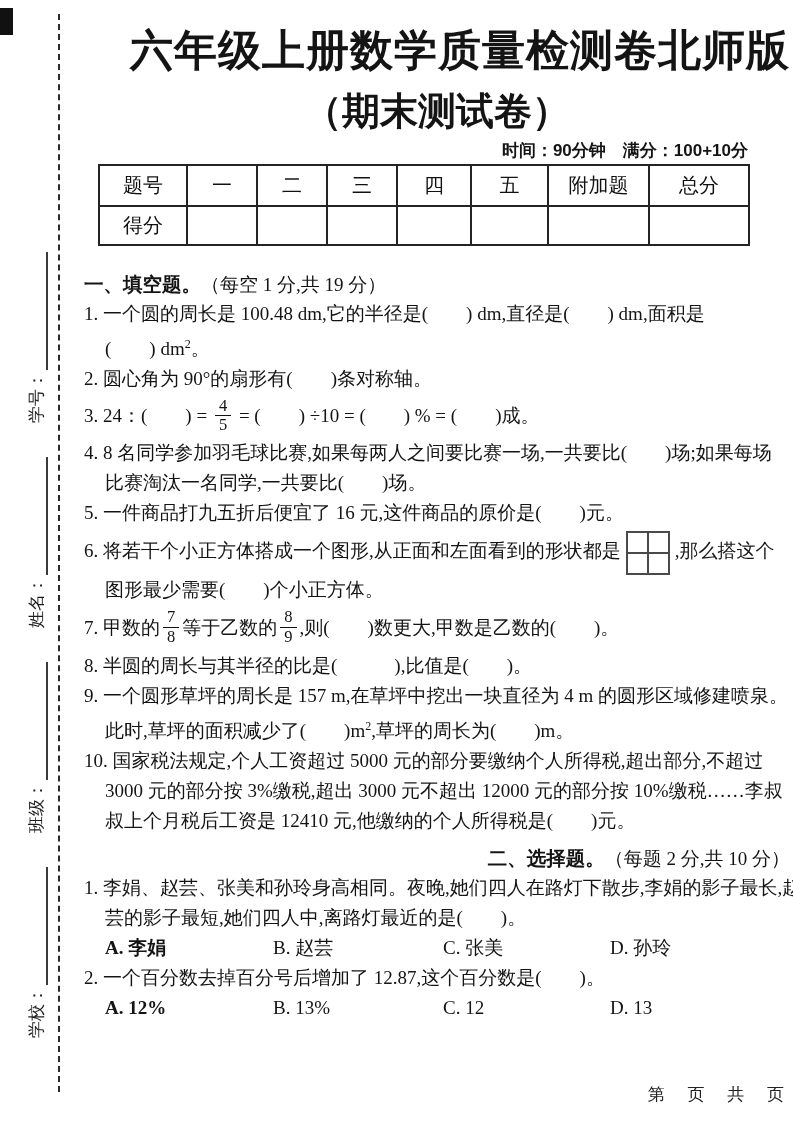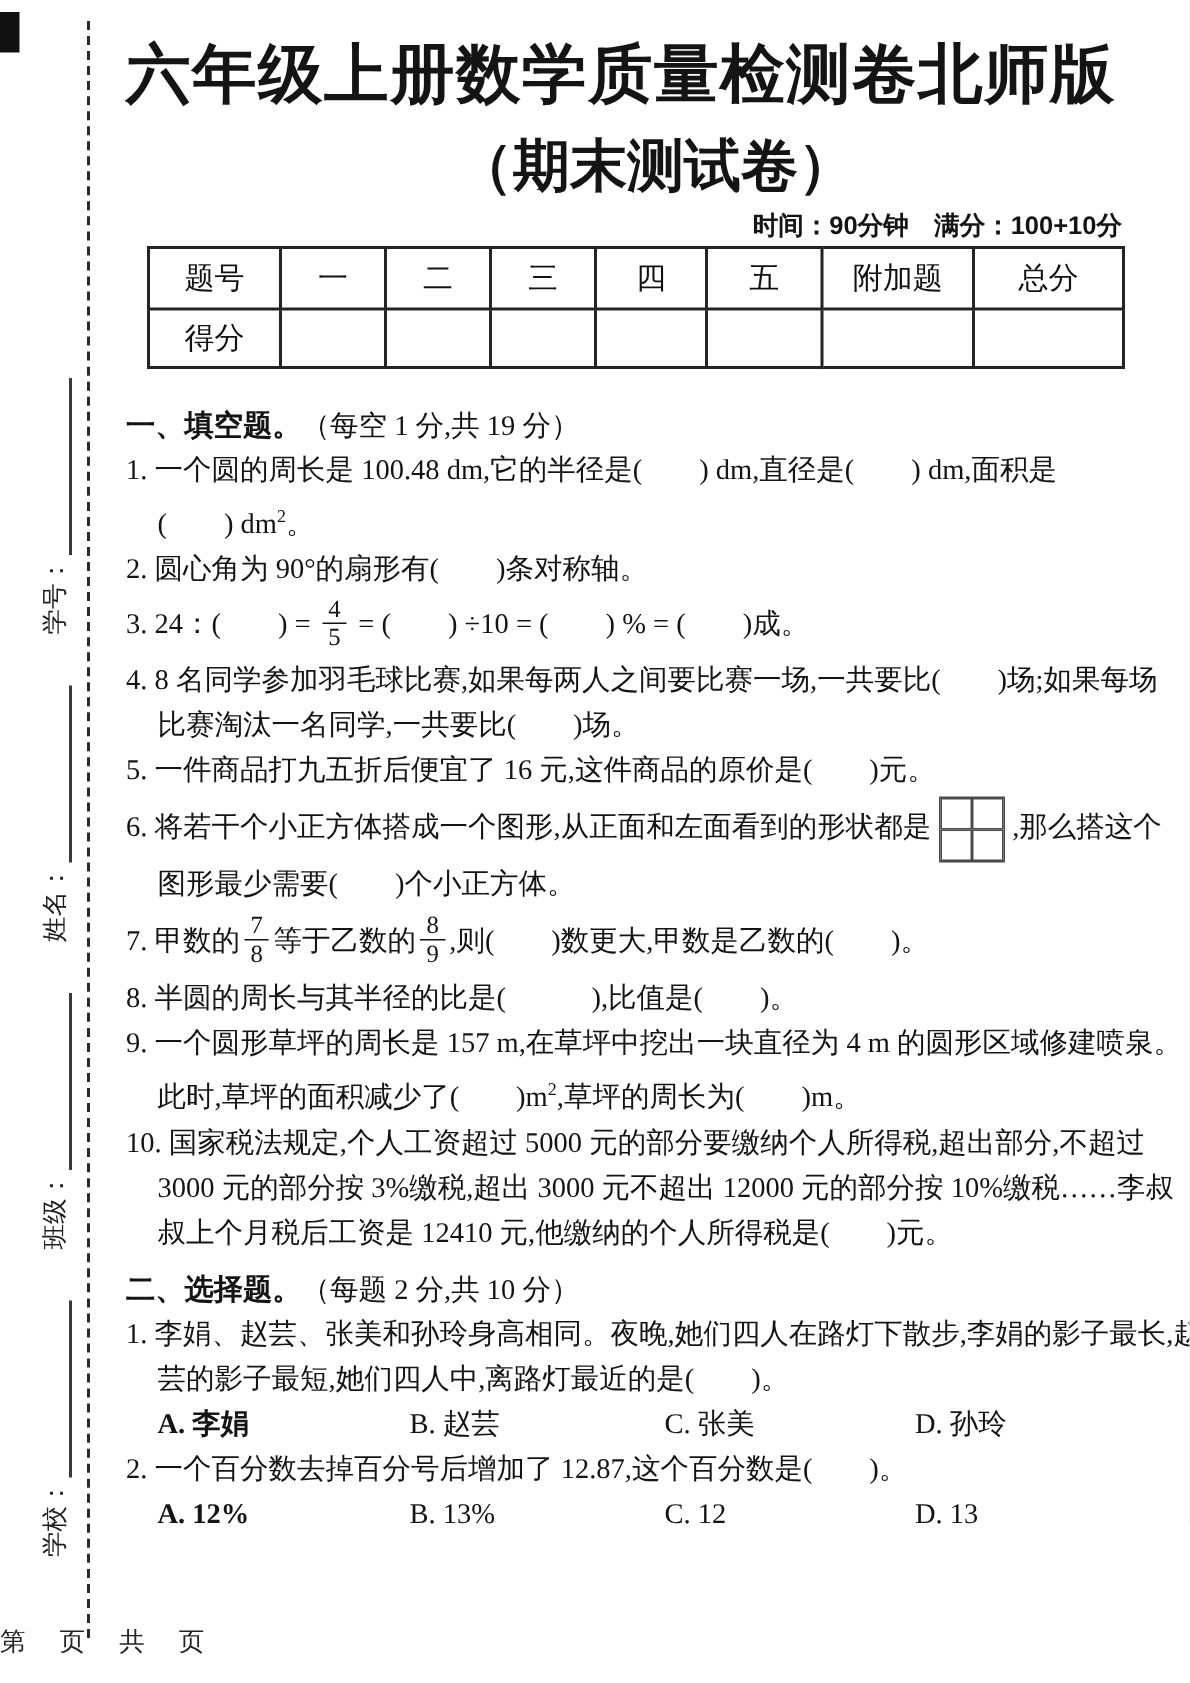--- a/index.html
+++ b/index.html
@@ -17,21 +17,21 @@
     transform:rotate(-90deg); transform-origin:0 0;
     display:flex; align-items:center; gap:34px;
     font-size:17px; color:#1c1c1c; white-space:nowrap;
   }
   .sidebar .field{display:flex; align-items:flex-end; gap:2px;}
   .blank-line{display:inline-block; width:118px; height:14px; border-bottom:2px solid #3a3a3a;}
 
   .content{position:absolute; left:84px; top:0; width:706px;}
 
   .title{
-    text-align:left; font-family:"Liberation Sans", sans-serif; font-weight:bold;
+    text-align:right; font-family:"Liberation Sans", sans-serif; font-weight:bold;
     font-size:43px; line-height:50px; margin-top:25px; letter-spacing:1px; white-space:nowrap;
   }
   .subtitle{
     text-align:center; font-family:"Liberation Sans", sans-serif; font-weight:bold;
     font-size:38px; line-height:46px; margin-top:13px; white-space:nowrap;
   }
   .info{
     width:664px; text-align:right; margin-top:7px;
     font-family:"Liberation Sans", sans-serif; font-weight:bold; font-size:17px; line-height:20px;
     white-space:nowrap;
@@ -66,21 +66,21 @@
     border:1.5px solid #4a4a4a; margin:0 5px; vertical-align:middle;
   }
   .grid2x2 .cell{border:1px solid #4a4a4a;}
 
   .opts{display:flex; font-size:19px; line-height:30px; padding-left:21px; white-space:nowrap;}
   .opts span:nth-child(1){width:168px;font-weight:bold;}
   .opts span:nth-child(2){width:170px;}
   .opts span:nth-child(3){width:167px;}
 
   .footer{
-    position:absolute; left:0; bottom:16px; width:100%; text-align:left;
+    position:absolute; left:0; bottom:16px; width:100%; text-align:right;
     font-family:"Liberation Sans", sans-serif; font-size:17px; letter-spacing:9px; color:#222;
   }
 </style>
 </head>
 <body>
 
 <div class="page">
 
   <div class="corner-mark"></div>
   <div class="cut-line"></div>
@@ -183,21 +183,21 @@
     </div>
     <div class="line">8. 半圆的周长与其半径的比是(　　　),比值是(　　)。</div>
     <div class="line">9. 一个圆形草坪的周长是 157 m,在草坪中挖出一块直径为 4 m 的圆形区域修建喷泉。</div>
     <div class="line wrap">
       <span>此时,草坪的面积减少了(　　)m</span><sup>2</sup><span>,草坪的周长为(　　)m。</span>
     </div>
     <div class="line">10. 国家税法规定,个人工资超过 5000 元的部分要缴纳个人所得税,超出部分,不超过</div>
     <div class="line wrap">3000 元的部分按 3%缴税,超出 3000 元不超出 12000 元的部分按 10%缴税……李叔</div>
     <div class="line wrap">叔上个月税后工资是 12410 元,他缴纳的个人所得税是(　　)元。</div>
 
-    <div class="sec-heading" style="margin-top:8px;">
+    <div class="sec-heading" style="margin-top:8px;text-align:right;">
       <span class="h-b">二、选择题。</span><span>（每题 2 分,共 10 分）</span>
     </div>
 
     <div class="line">1. 李娟、赵芸、张美和孙玲身高相同。夜晚,她们四人在路灯下散步,李娟的影子最长,赵</div>
     <div class="line wrap">芸的影子最短,她们四人中,离路灯最近的是(　　)。</div>
     <div class="opts">
       <span>A. 李娟</span>
       <span>B. 赵芸</span>
       <span>C. 张美</span>
       <span>D. 孙玲</span>

